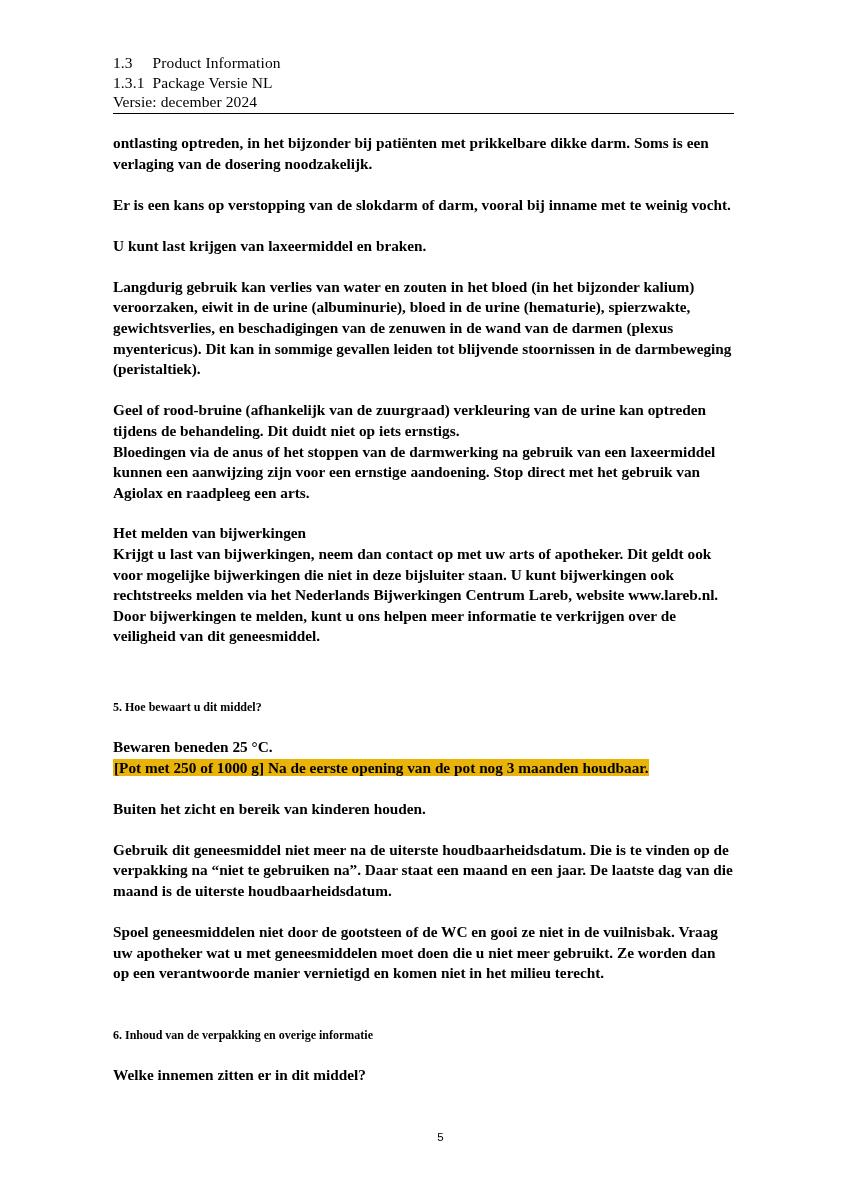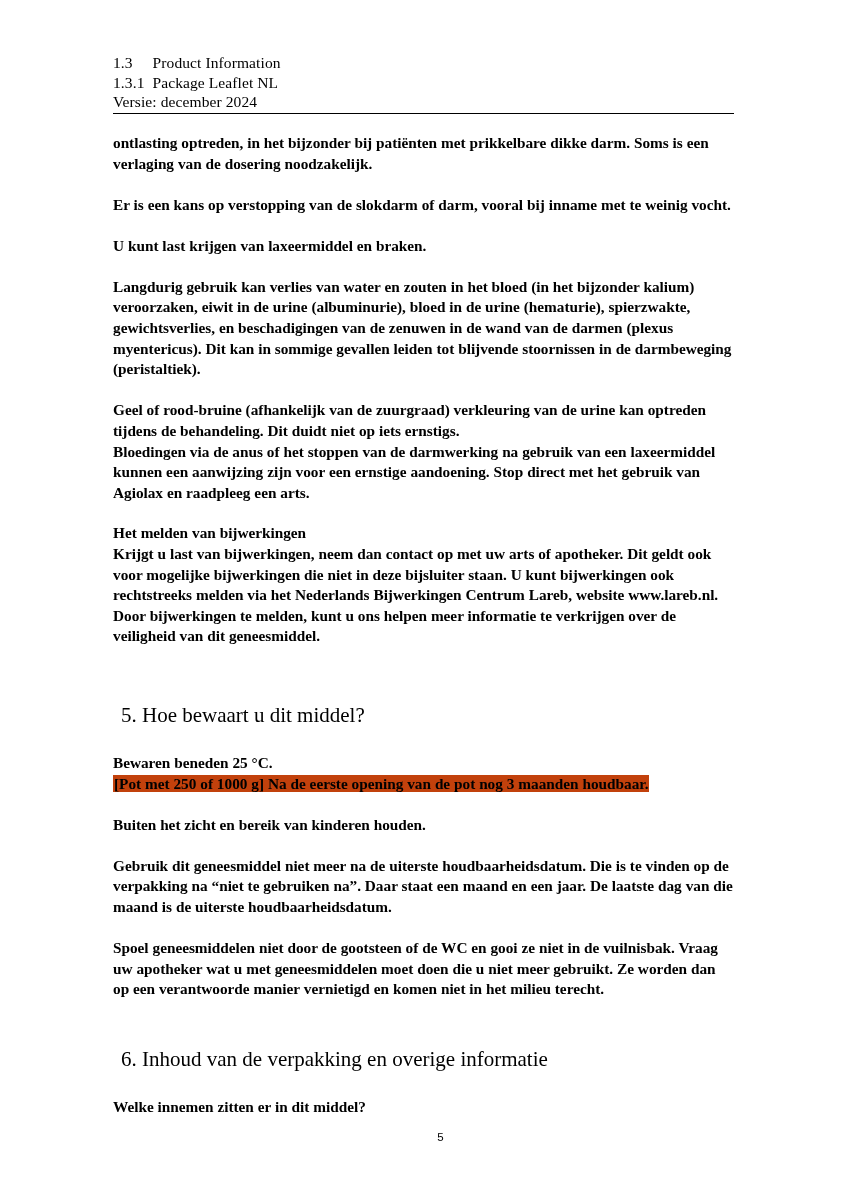--- a/index.html
+++ b/index.html
@@ -63,34 +63,34 @@
     word-spacing: 0.1px;
     font-weight: bold;
   }
   p.para + p.para {
     margin-top: 20.5px;
   }
   p.tight {
     margin-top: 0 !important;
   }
   h2.section-head {
-    margin: 8px;
-    font-size: 21px;
+    margin: 0;
+    font-size: 12px;
     line-height: 20.6px;
-    font-weight: normal;
+    font-weight: bold;
   }
   .gap-sm  { height: 20px; }
   .gap-lg  { height: 41px; }
   .gap-xl  { height: 50px; }
 
   .subhead {
     font-weight: bold;
   }
   .hl {
-    background-color: #c2410c;
+    background-color: #eab308;
     padding: 0 1px;
     box-decoration-break: clone;
     -webkit-box-decoration-break: clone;
   }
 
   
   .page-number {
     position: absolute;
     left: 0;
     top: 1131px;
@@ -101,21 +101,21 @@
     color: #000000;
   }
 </style>
 </head>
 <body>
 
 <div class="page">
 
   <div class="doc-header">
     <div class="hdr-line">1.3     Product Information</div>
-    <div class="hdr-line">1.3.1  Package Leaflet NL</div>
+    <div class="hdr-line">1.3.1  Package Versie NL</div>
     <div class="hdr-line">Versie: december 2024</div>
   </div>
   <div class="hdr-rule"></div>
 
   <div class="body-area">
 
     <p class="para">ontlasting optreden, in het bijzonder bij patiënten met prikkelbare dikke darm. Soms is een verlaging van de dosering noodzakelijk.</p>
 
     <p class="para">Er is een kans op verstopping van de slokdarm of darm, vooral bij inname met te weinig vocht.</p>
 

